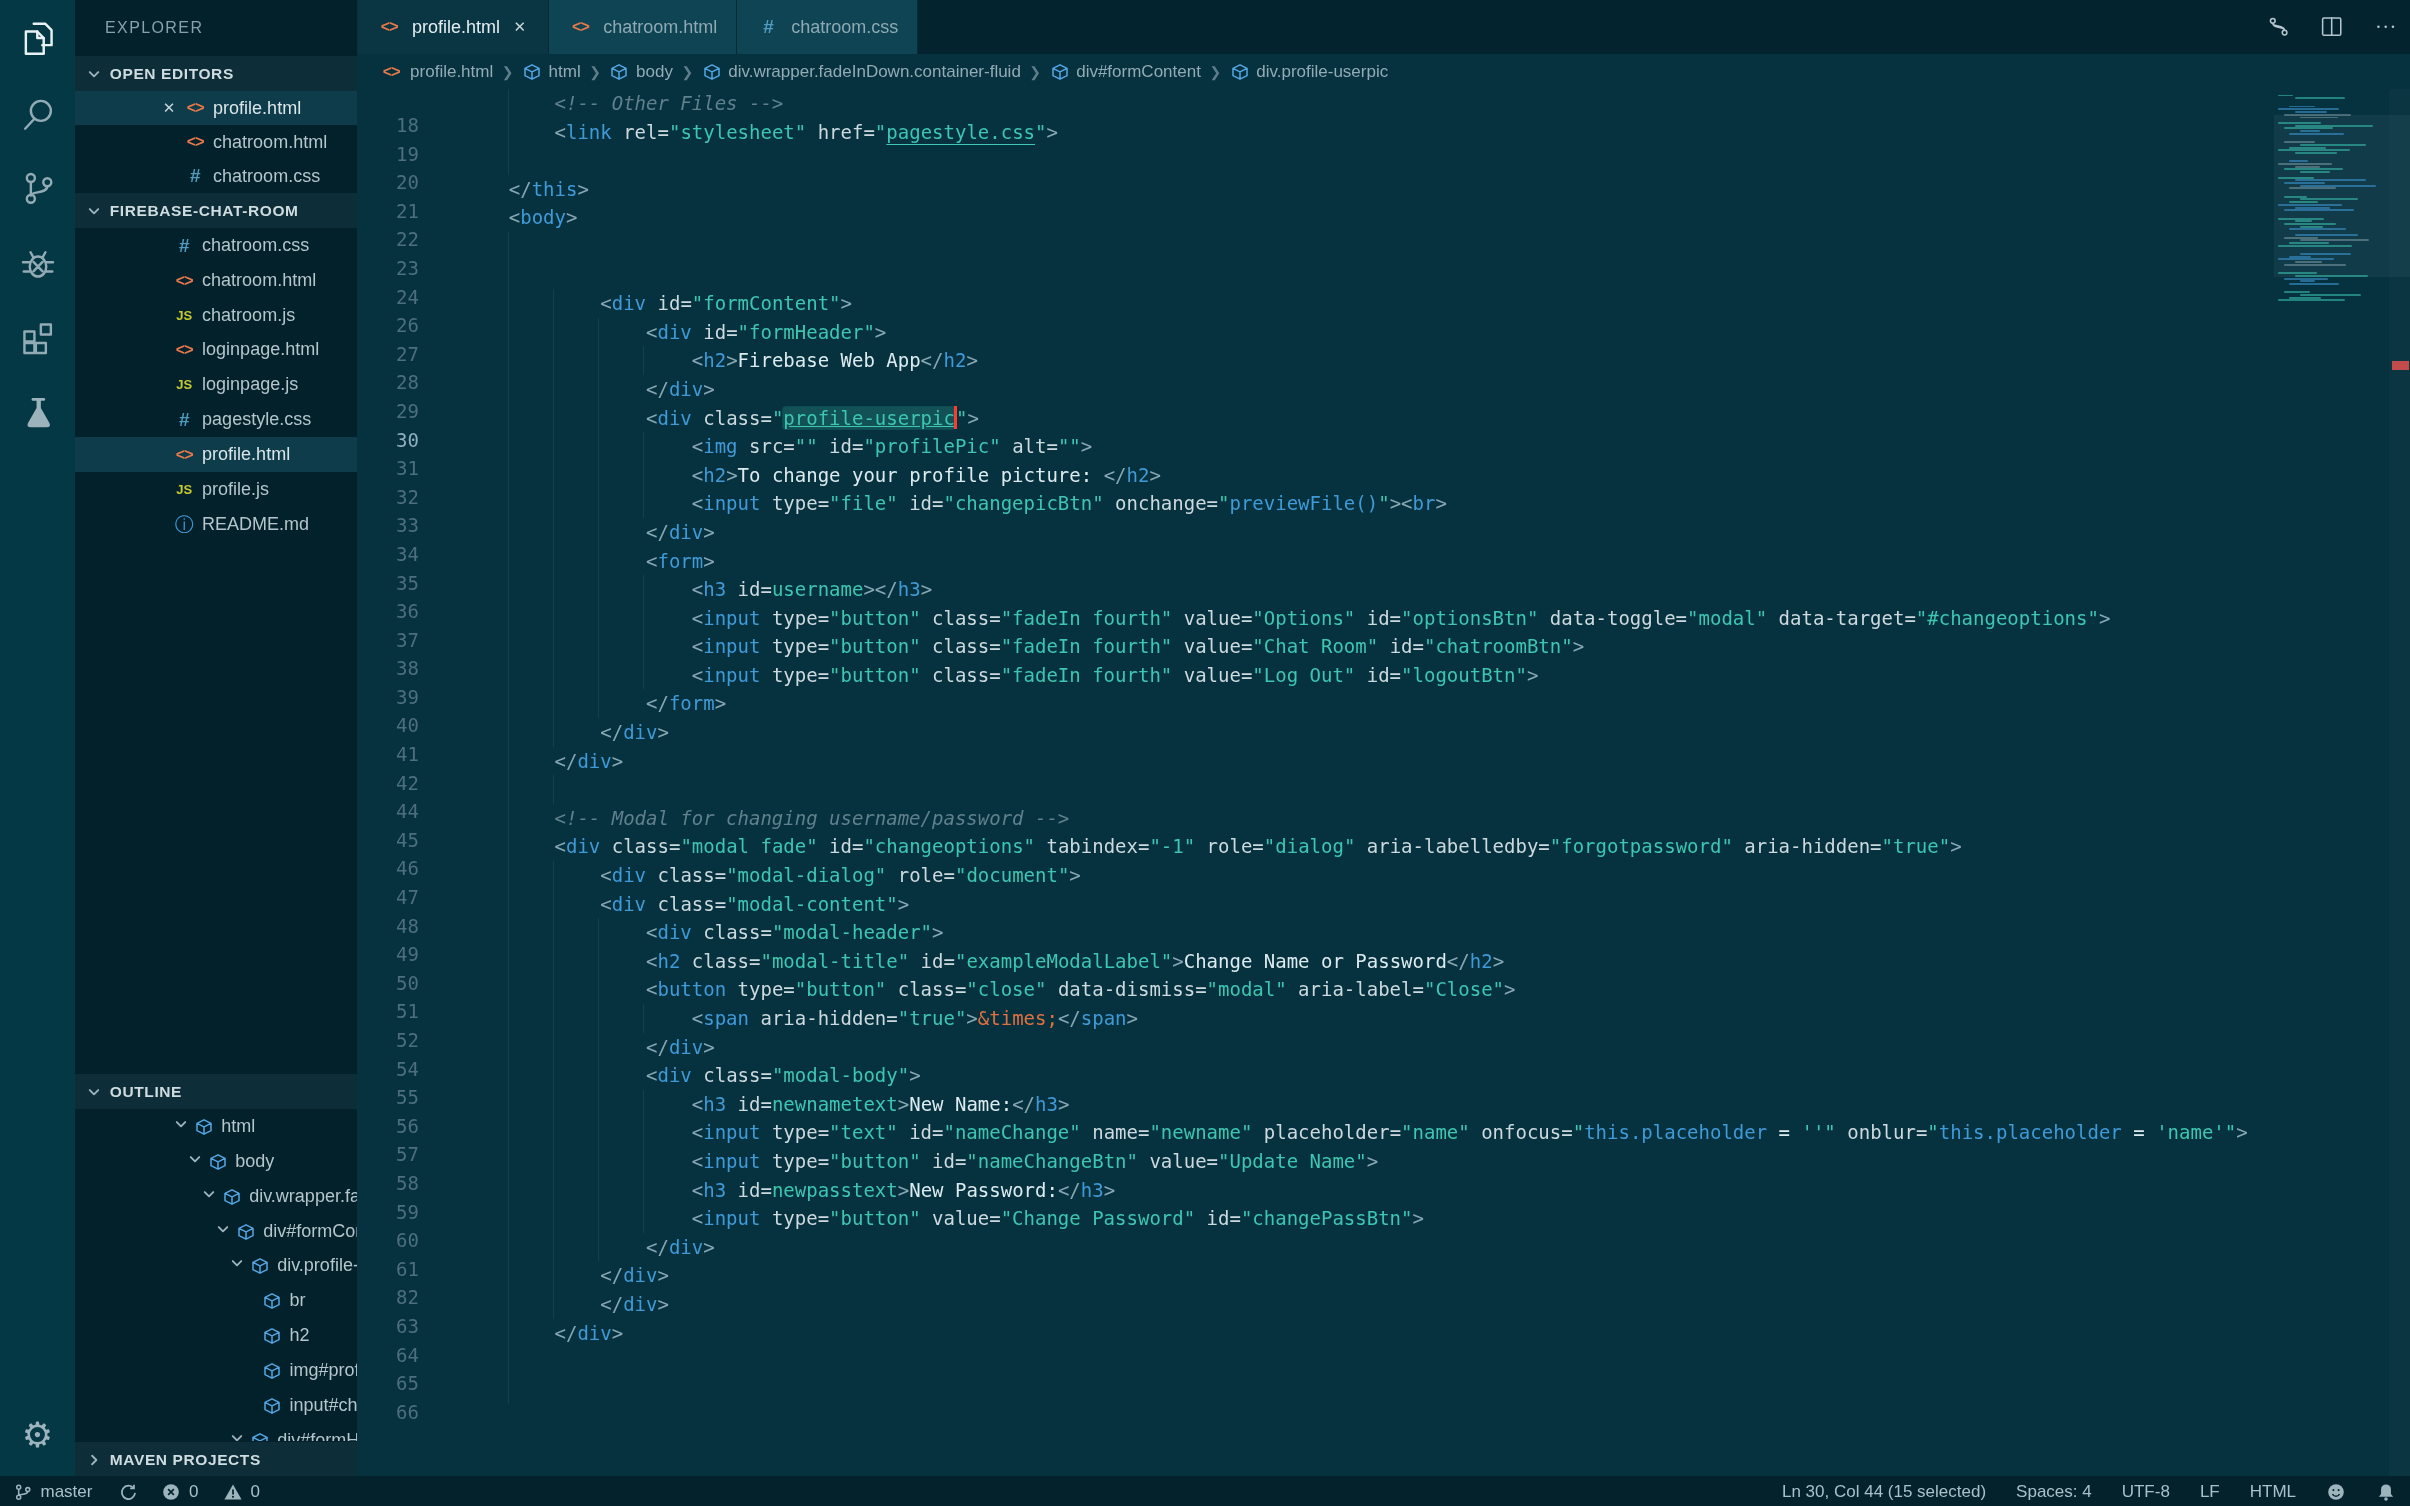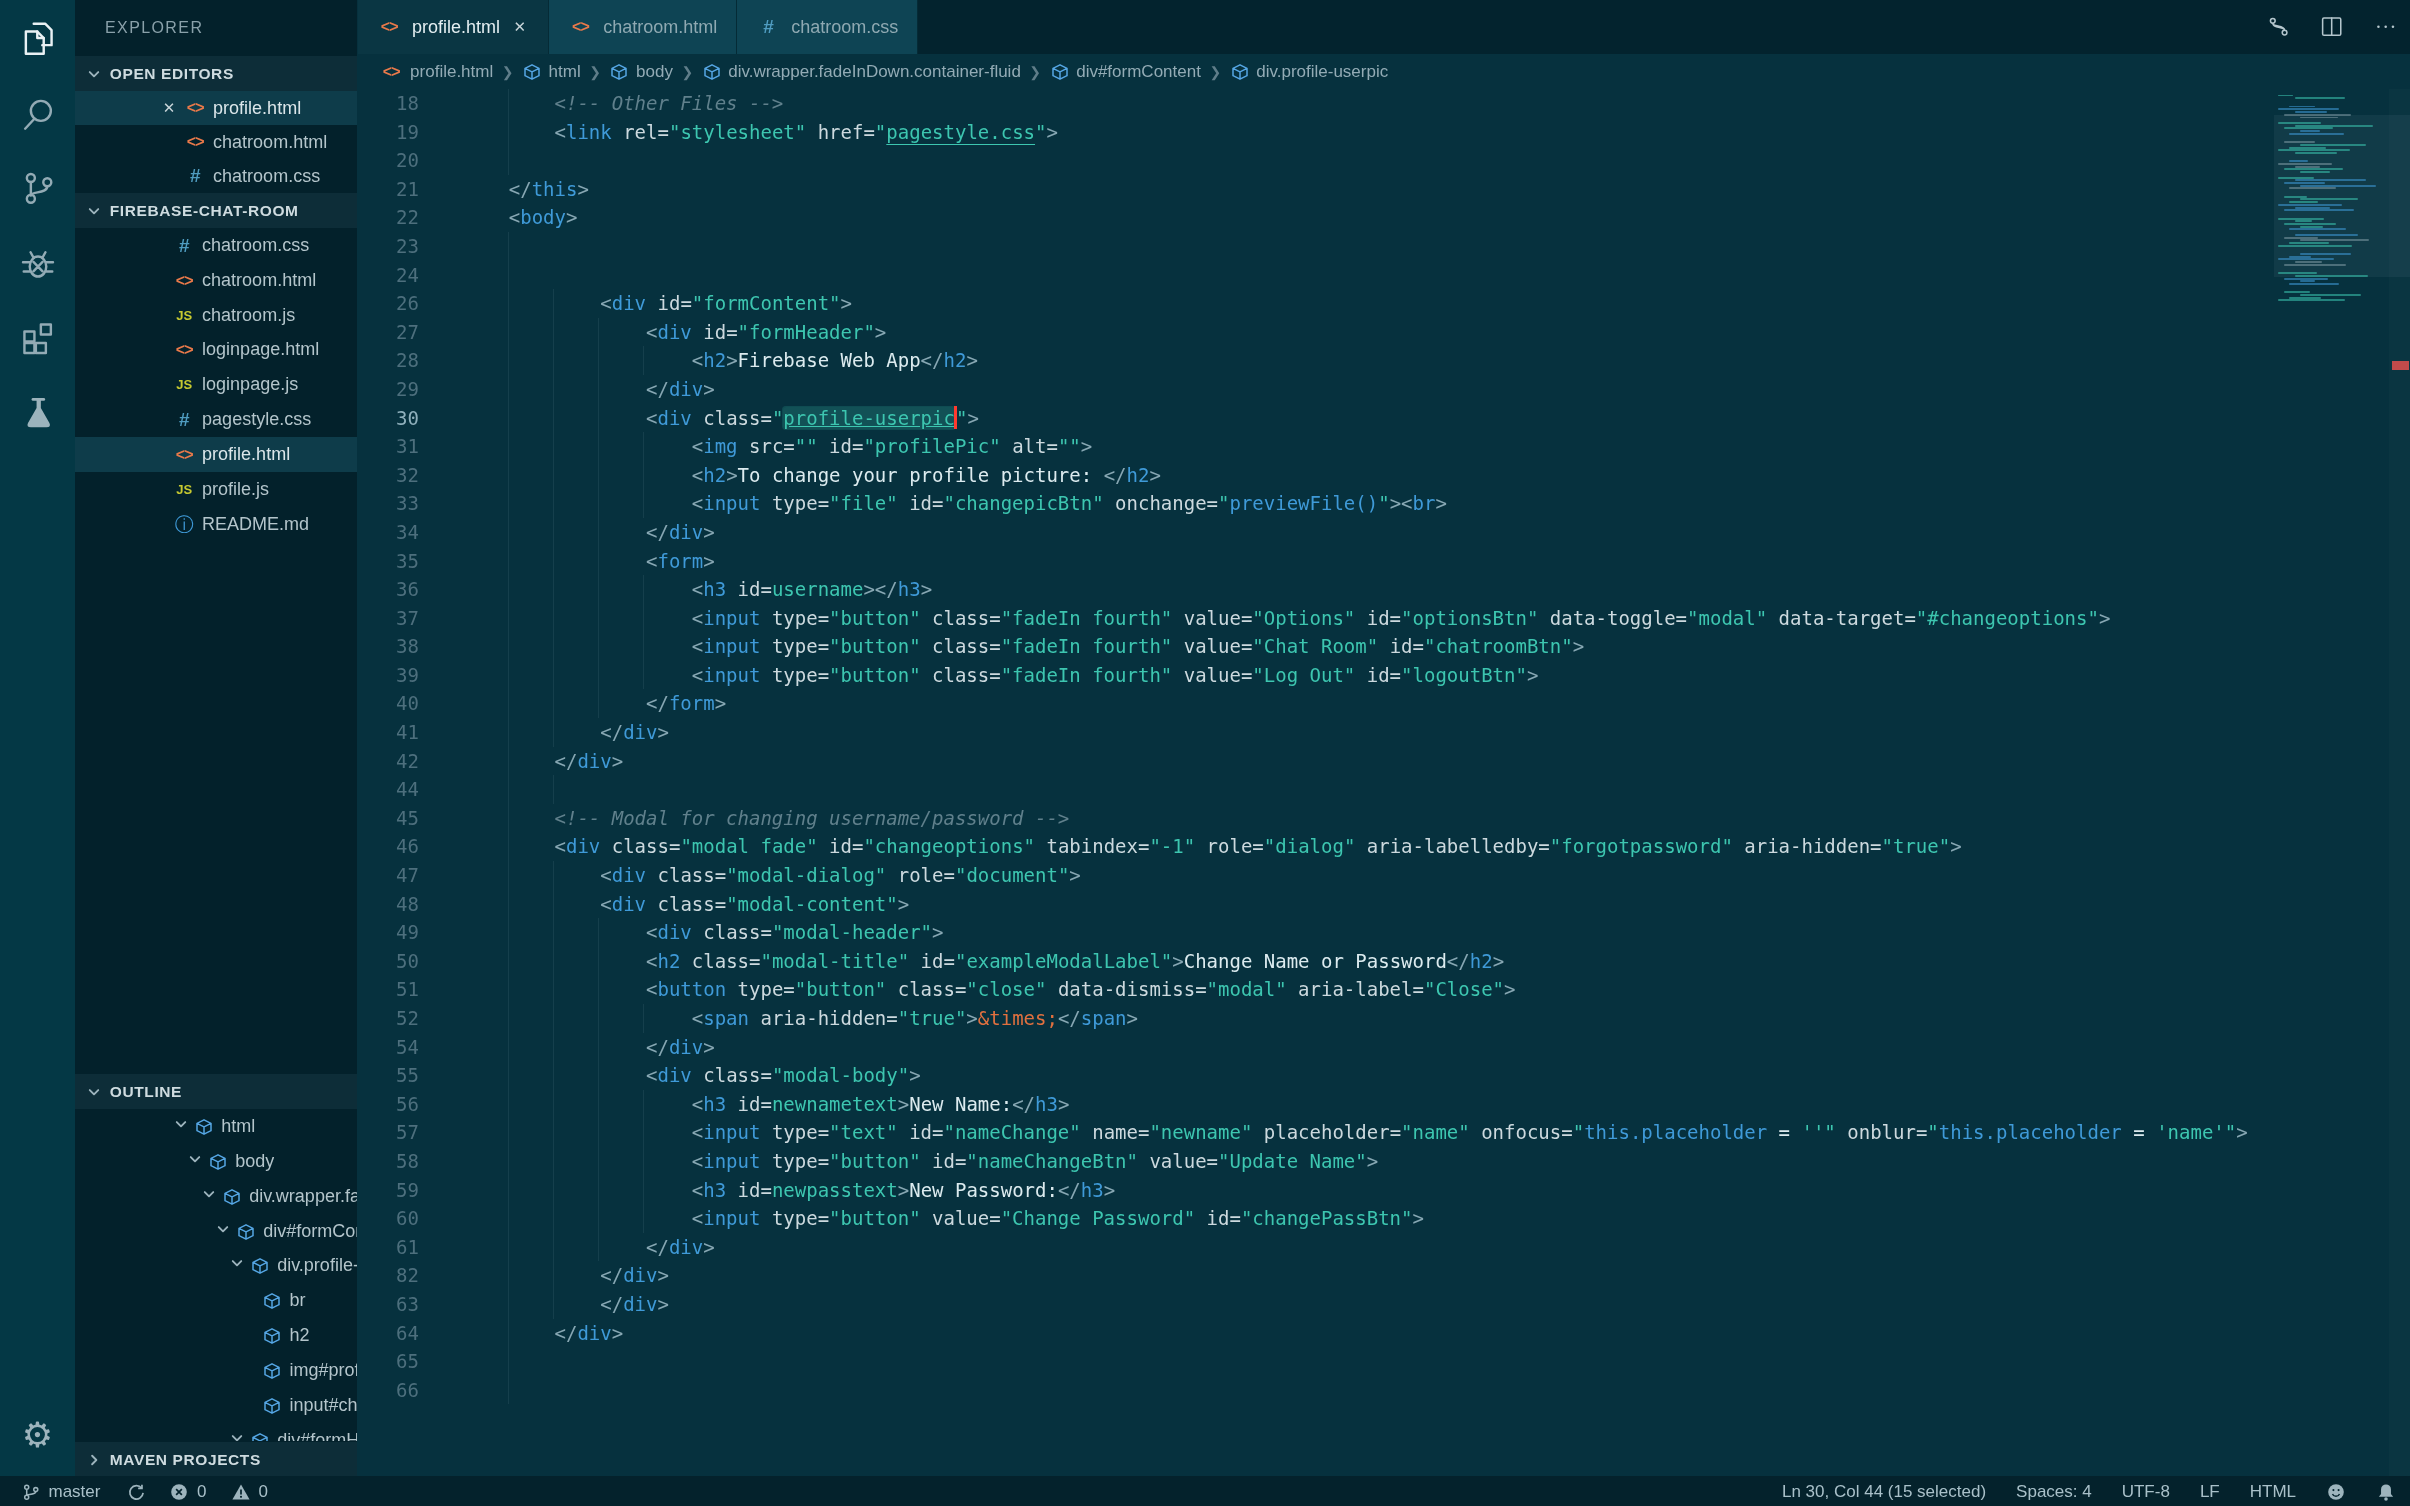--- a/index.html
+++ b/index.html
@@ -40,38 +40,38 @@
   .tab .close-x{width:19px;}
   .actions{position:absolute;right:13px;top:0;height:54px;display:flex;align-items:center;gap:28px;}
   .actions svg{width:25.4px;height:25.4px;stroke:#b5c6cd;stroke-width:1.7;fill:none;stroke-linecap:round;stroke-linejoin:round;cursor:pointer;}
   
   .breadcrumb{height:36px;background:#06313e;display:flex;align-items:center;padding-left:21px;font-size:17px;color:#93abb5;}
   .bc-item{display:flex;align-items:center;gap:6.6px;cursor:pointer;}
   .bc-sep{margin:0 8.5px;color:#5f7d89;font-size:14px;}
   
   .editor{position:absolute;top:89px;left:0;right:0;bottom:0;background:#06313e;overflow:hidden;}
   .line{position:relative;height:28.6px;line-height:28.6px;font-family:"DejaVu Sans Mono",monospace;font-size:19px;white-space:pre;}
-  .ln{position:absolute;left:0;width:61px;text-align:right;color:#4d6f7d;}
+  .ln{position:absolute;left:0;width:61px;text-align:right;color:#4d6f7d;margin-top:22px;}
   .ln.cur{color:#8fb0bc;}
   .lc{position:absolute;left:105px;}
   .guide{position:absolute;top:0;bottom:0;width:0.9px;background:rgba(125,160,172,.13);}
   .tk-p{color:#87a7b3;} .tk-t{color:#3f9ad8;} .tk-a{color:#ccd9de;} .tk-s{color:#3dc6b0;}
   .tk-x{color:#dcebef;} .tk-c{color:#60808c;font-style:italic;} .tk-e{color:#e0703f;}
   .tk-j{color:#3f9ad8;} .tk-k{color:#3dc6b0;text-decoration:underline;text-underline-offset:4.7px;}
   .selhl{background:rgba(62,197,175,.22);border-radius:2.8px;box-shadow:0 0 0 0.9px rgba(62,197,175,.18);text-decoration:underline;}
   .cursor{display:inline-block;width:2.8px;height:23.5px;background:#ff3a2e;vertical-align:-4.7px;margin:0 -0.9px;}
   
   .minimap{position:absolute;right:21.7px;top:0;width:115px;bottom:0;}
   .mbar{position:absolute;height:1.7px;border-radius:0.9px;}
   .mslider{position:absolute;right:0;width:137px;top:26px;height:162px;background:rgba(170,205,215,.07);}
   .ruler{position:absolute;right:0;top:0;width:21.7px;bottom:0;background:rgba(255,255,255,.02);}
   .rmark{position:absolute;right:1.9px;width:17px;height:8.5px;top:272px;background:#c24b4b;}
   
   .sb-left,.sb-right{display:flex;align-items:center;height:100%;}
-  .sb-left{padding-left:21px;gap:24.5px;justify-content:center;} .sb-right{padding-right:15px;gap:30px;}
+  .sb-left{padding-left:13px;gap:24.5px;justify-content:center;} .sb-right{padding-right:15px;gap:30px;}
   .sb-item{display:flex;align-items:center;gap:7.5px;cursor:pointer;}
   .sb-item svg{width:20px;height:20px;}
 </style>
 </head>
 <body>
 
 <div class="activitybar" id="activitybar">
     <div class="ab-icon active">
       <svg viewBox="0 0 28 28">
         <path d="M11 4h8l4.5 4.5V19h-6.5"></path>

